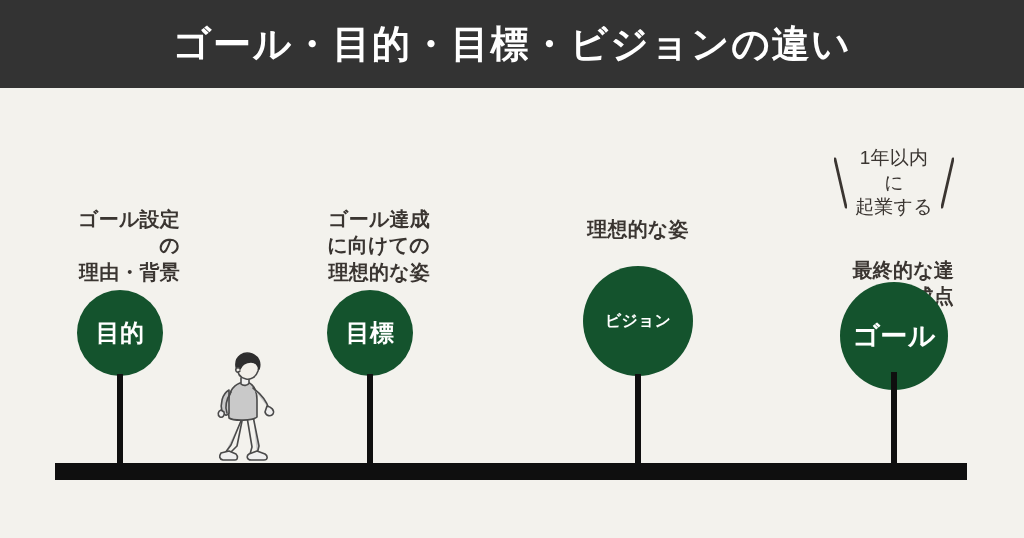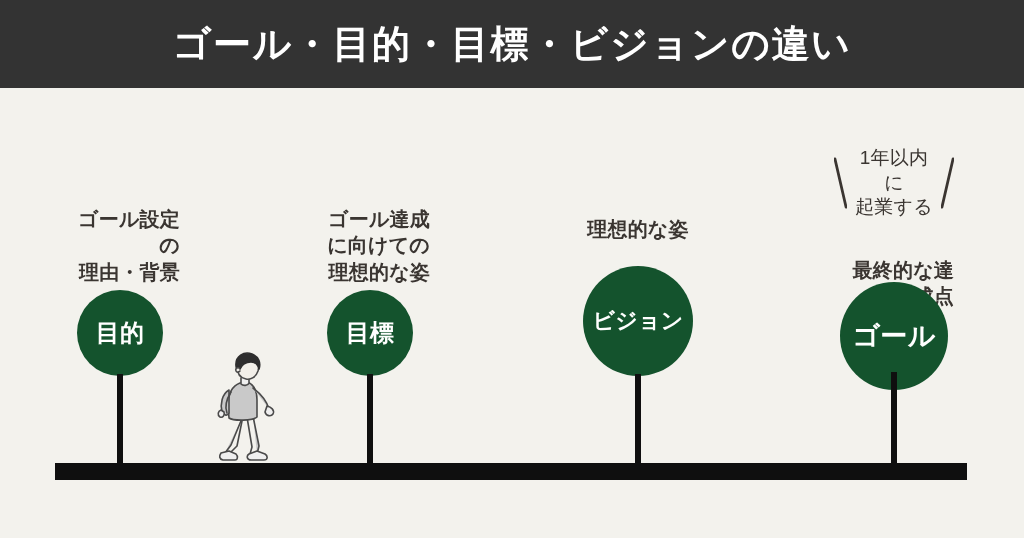--- a/index.html
+++ b/index.html
@@ -115,21 +115,21 @@
   .node-3 .node-caption { top: 128px; }
   .node-4 .node-caption { top: 141px; margin-top: 28px; }
 
   .node-1 .node-circle { top: 202px; width: 86px;  height: 86px; }
   .node-2 .node-circle { top: 202px; width: 86px;  height: 86px; }
   .node-3 .node-circle { top: 178px; width: 110px; height: 110px; }
   .node-4 .node-circle { top: 194px; width: 108px; height: 108px; }
 
   .node-1 .node-circle-label,
   .node-2 .node-circle-label { font-size: 24px; }
-  .node-3 .node-circle-label { font-size: 22px; }
+  .node-3 .node-circle-label { font-size: 16px; }
   .node-4 .node-circle-label { font-size: 27px; }
 
   .node-1 .node-stem { top: 286px; height: 91px; }
   .node-2 .node-stem { top: 286px; height: 91px; }
   .node-3 .node-stem { top: 286px; height: 91px; }
   .node-4 .node-stem { top: 284px; height: 93px; }
 
   
   .emphasis {
     position: absolute;

